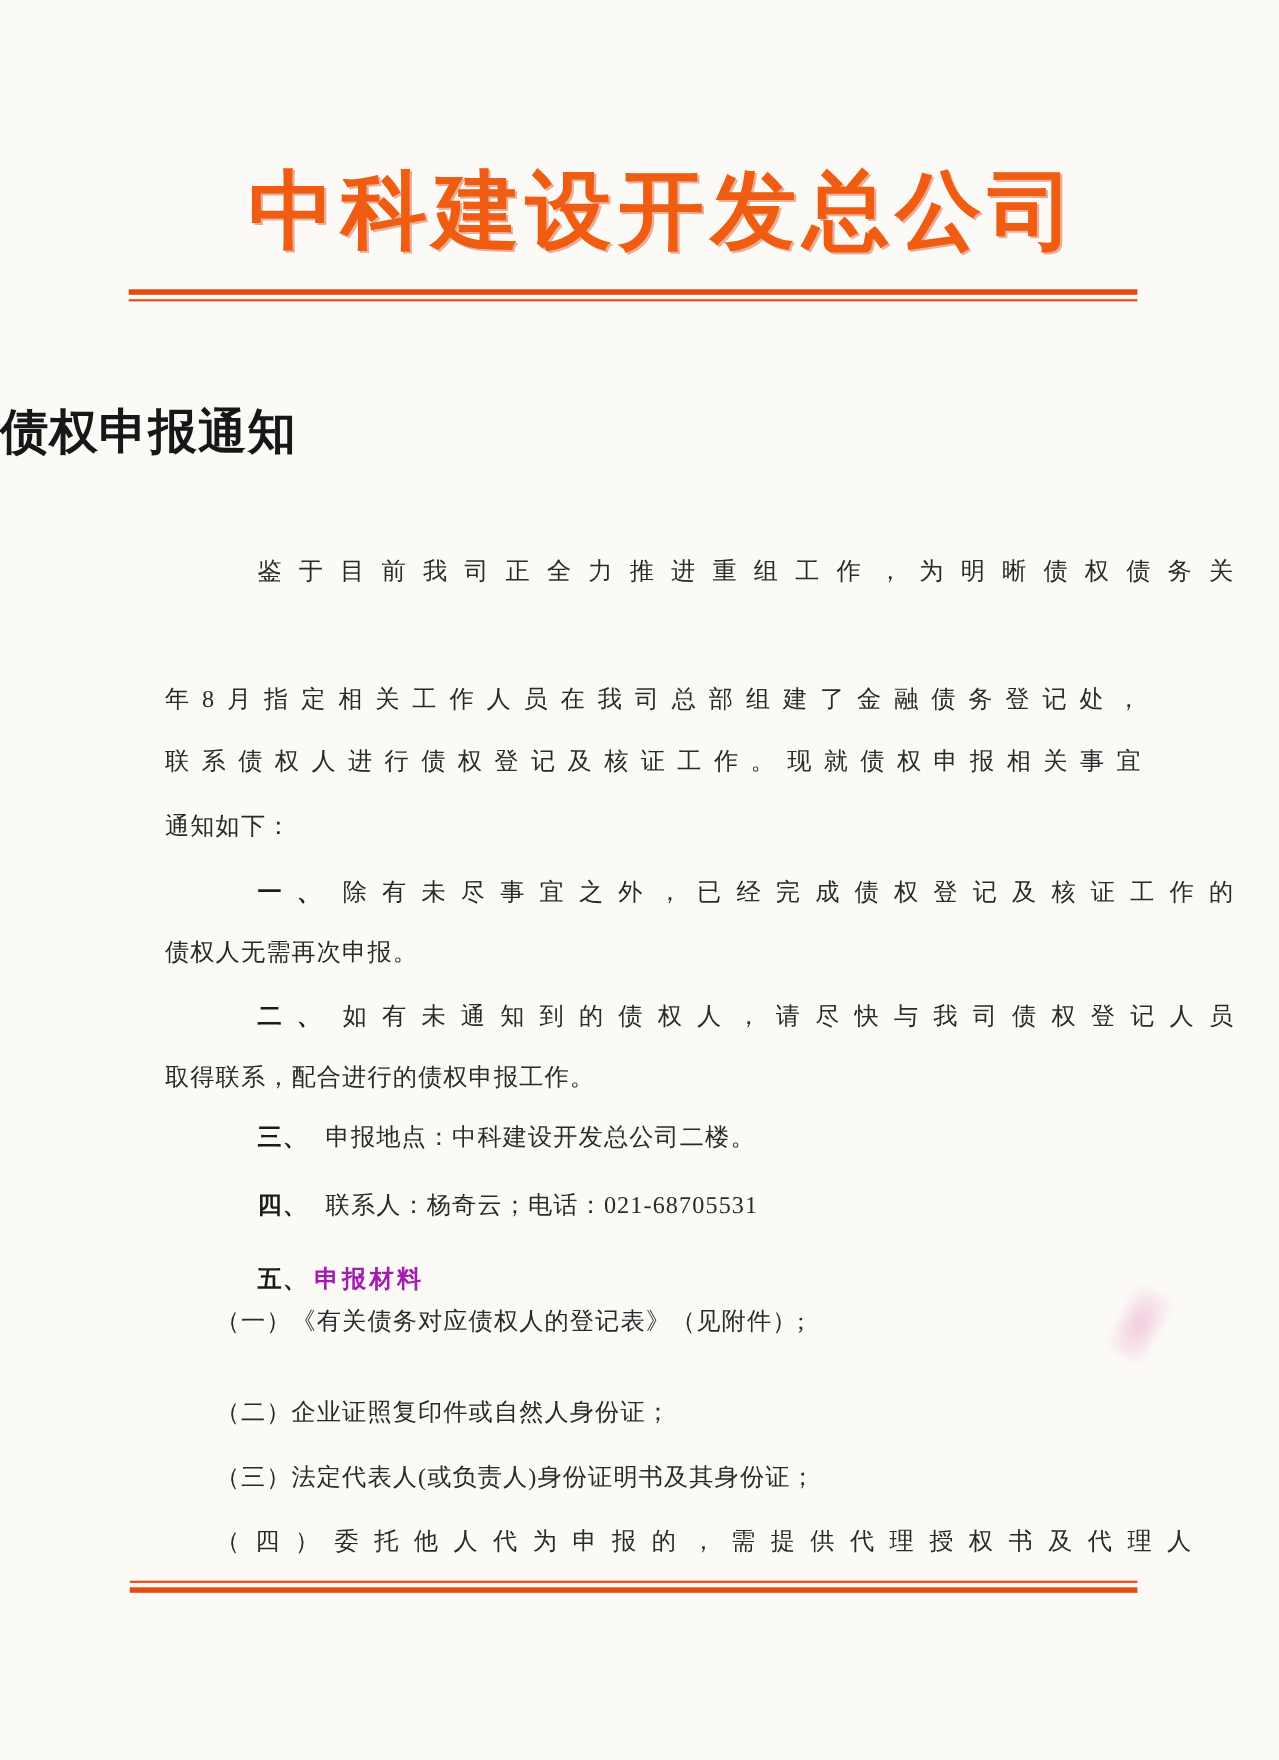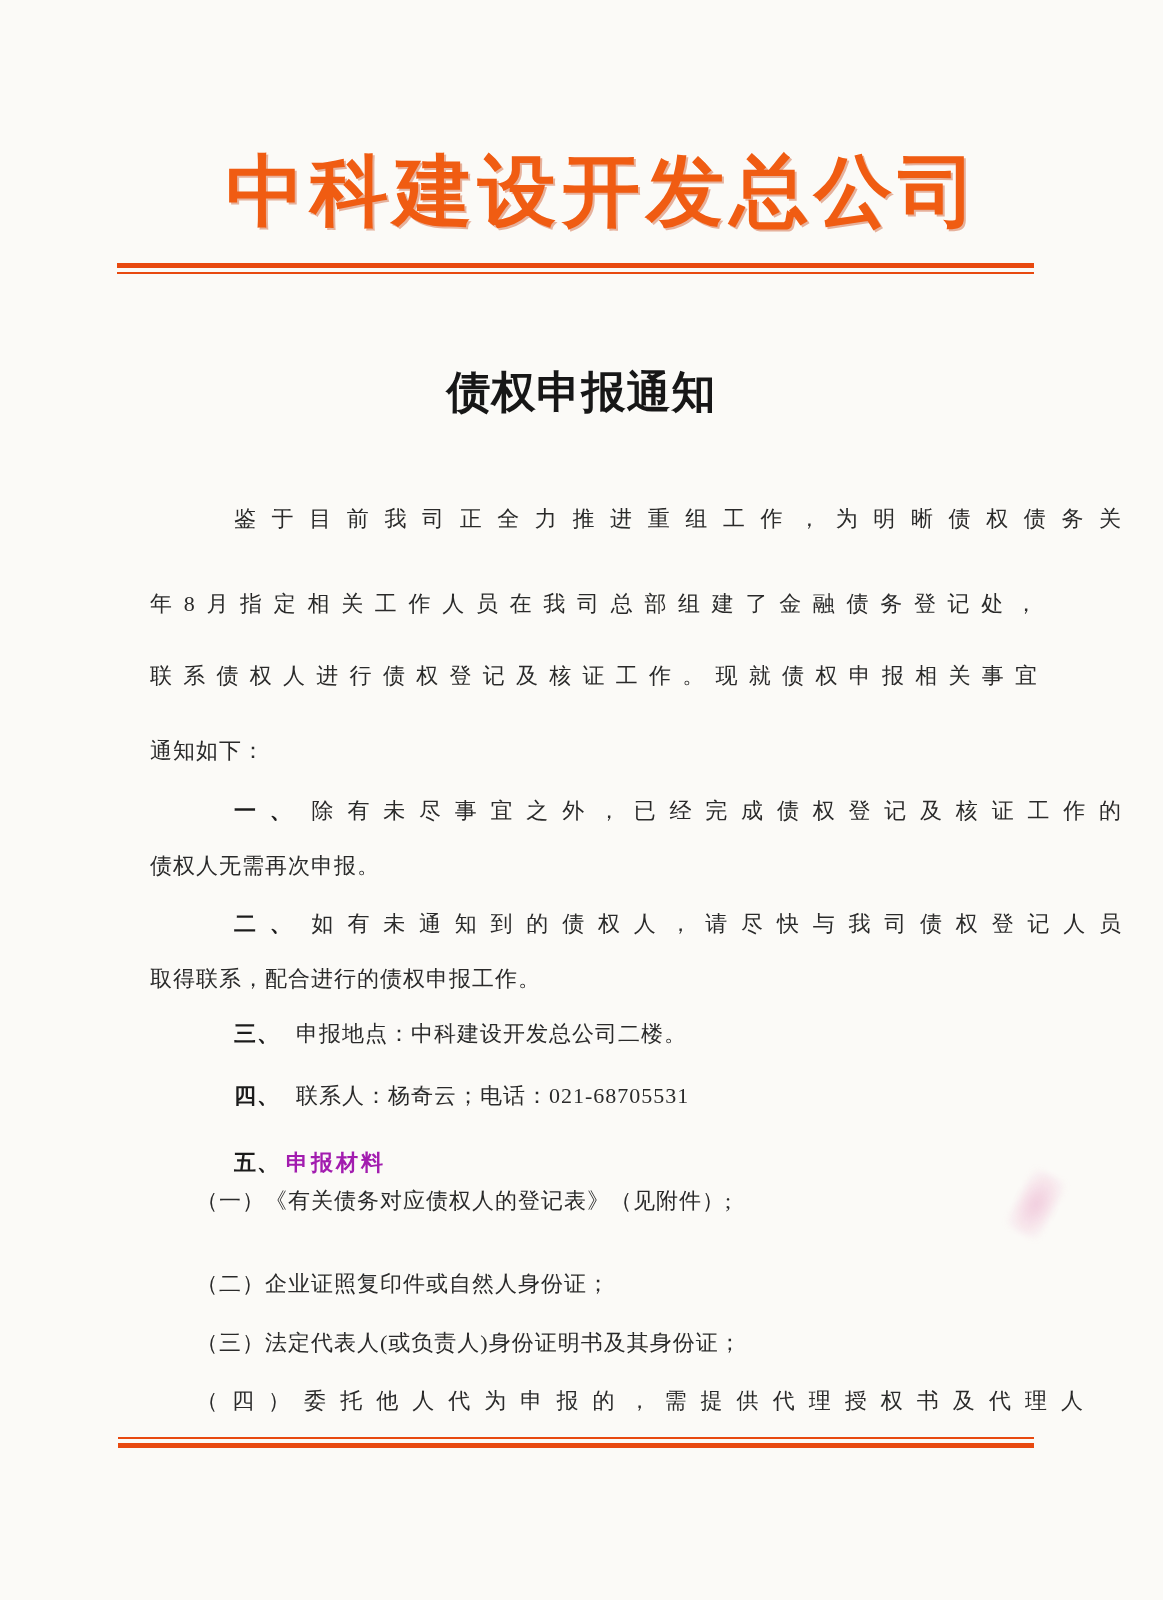--- a/index.html
+++ b/index.html
@@ -23,21 +23,21 @@
     padding-left:31px;
   }
   .rule{position:absolute;background:#e8490f;}
   .rule-h-thick{left:117px;top:263px;width:917px;height:5px;}
   .rule-h-thin {left:117px;top:272px;width:917px;height:2px;}
   .rule-f-thin {left:118px;top:1437px;width:916px;height:2px;}
   .rule-f-thick{left:118px;top:1443px;width:916px;height:5px;}
   
   .doc-title{
     position:absolute;top:367px;left:0;width:1163px;
-    text-align:center;
+    text-align:left;
     font-size:44px;line-height:52px;
     font-weight:700;
     letter-spacing:1px;
     color:#171717;
   }
   
   .ln{
     position:absolute;left:150px;width:888px;
     font-size:22px;line-height:40px;
     color:#2a2a2a;
@@ -75,22 +75,22 @@
 <div class="page">
 
   <div class="company">中科建设开发总公司</div>
 
   <div class="rule rule-h-thick"></div>
   <div class="rule rule-h-thin"></div>
 
   <div class="doc-title">债权申报通知</div>
 
   <div class="ln fill ind" style="top:499px"><span class="tx">鉴于目前我司正全力推进重组工作，为明晰债权债务关</span></div>
-  <div class="ln fill" style="top:584px"><span class="tx">年8月指定相关工作人员在我司总部组建了金融债务登记处，</span></div>
-  <div class="ln fill" style="top:656px"><span class="tx">联系债权人进行债权登记及核证工作。现就债权申报相关事宜</span></div>
+  <div class="ln fill" style="top:616px"><span class="tx">年8月指定相关工作人员在我司总部组建了金融债务登记处，</span></div>
+  <div class="ln fill" style="top:672px"><span class="tx">联系债权人进行债权登记及核证工作。现就债权申报相关事宜</span></div>
   <div class="ln" style="top:731px"><span class="tx">通知如下：</span></div>
 
   <div class="ln fill ind" style="top:791px"><span class="mk">一、</span><span class="tx">除有未尽事宜之外，已经完成债权登记及核证工作的</span></div>
   <div class="ln" style="top:846px"><span class="tx">债权人无需再次申报。</span></div>
 
   <div class="ln fill ind" style="top:904px"><span class="mk">二、</span><span class="tx">如有未通知到的债权人，请尽快与我司债权登记人员</span></div>
   <div class="ln" style="top:959px"><span class="tx">取得联系，配合进行的债权申报工作。</span></div>
 
   <div class="ln ind mk-gap" style="top:1014px"><span class="mk">三、</span><span class="tx">申报地点：中科建设开发总公司二楼。</span></div>
   <div class="ln ind mk-gap" style="top:1076px"><span class="mk">四、</span><span class="tx">联系人：杨奇云；电话：021-68705531</span></div>

